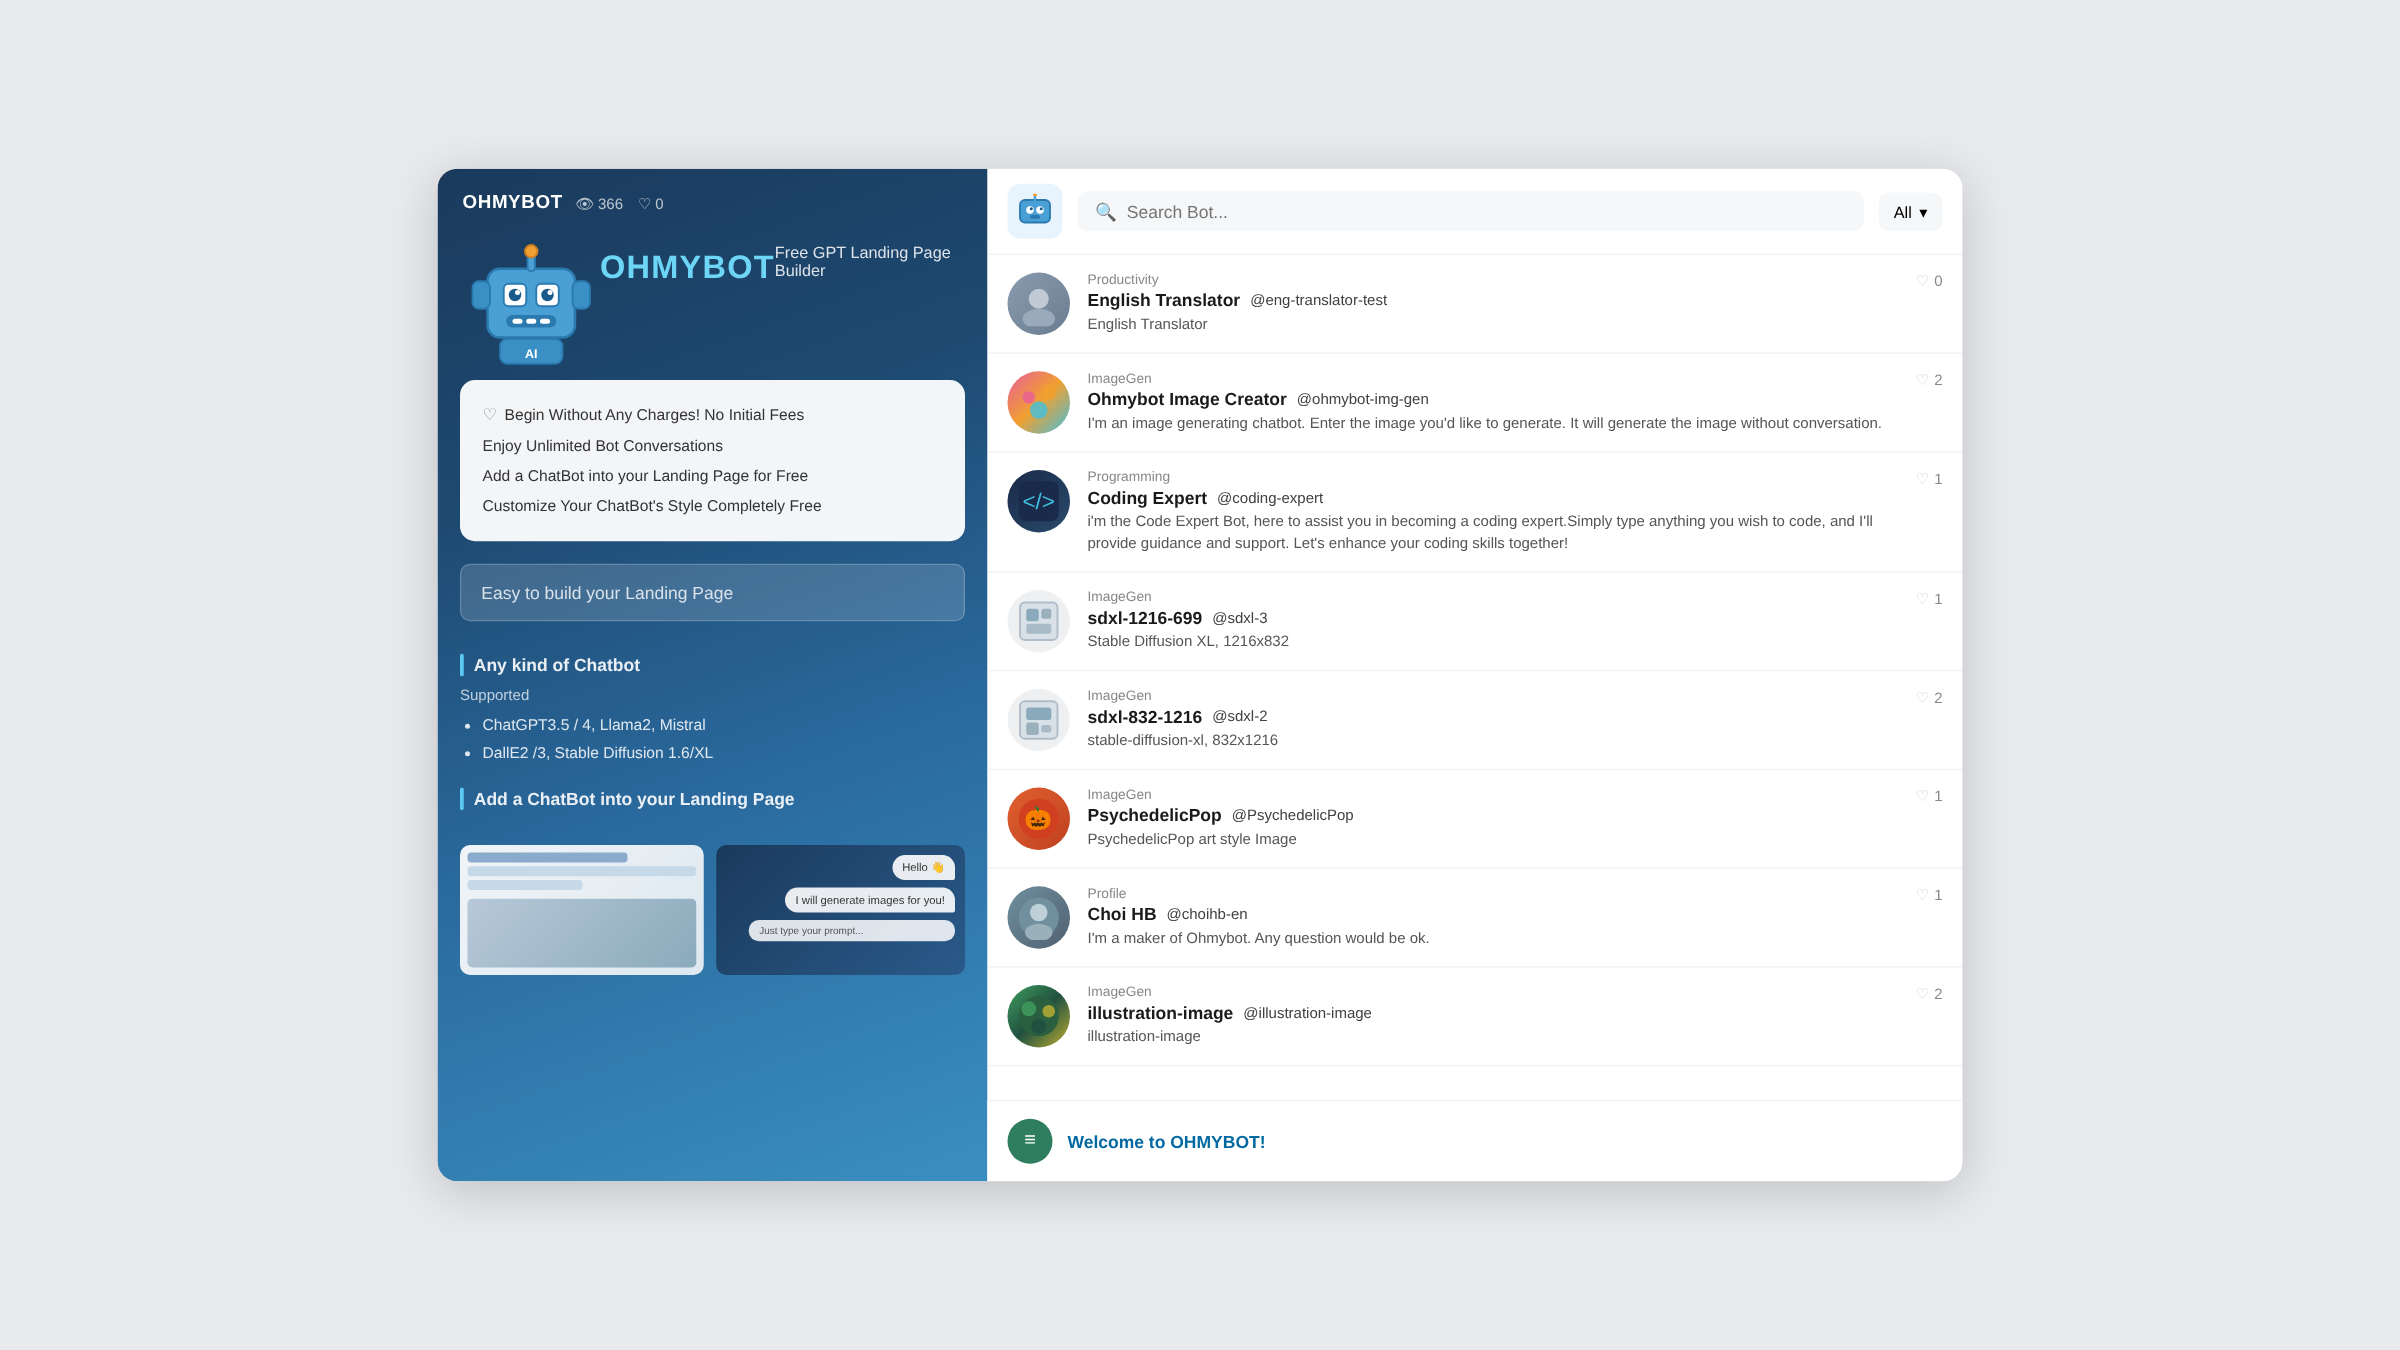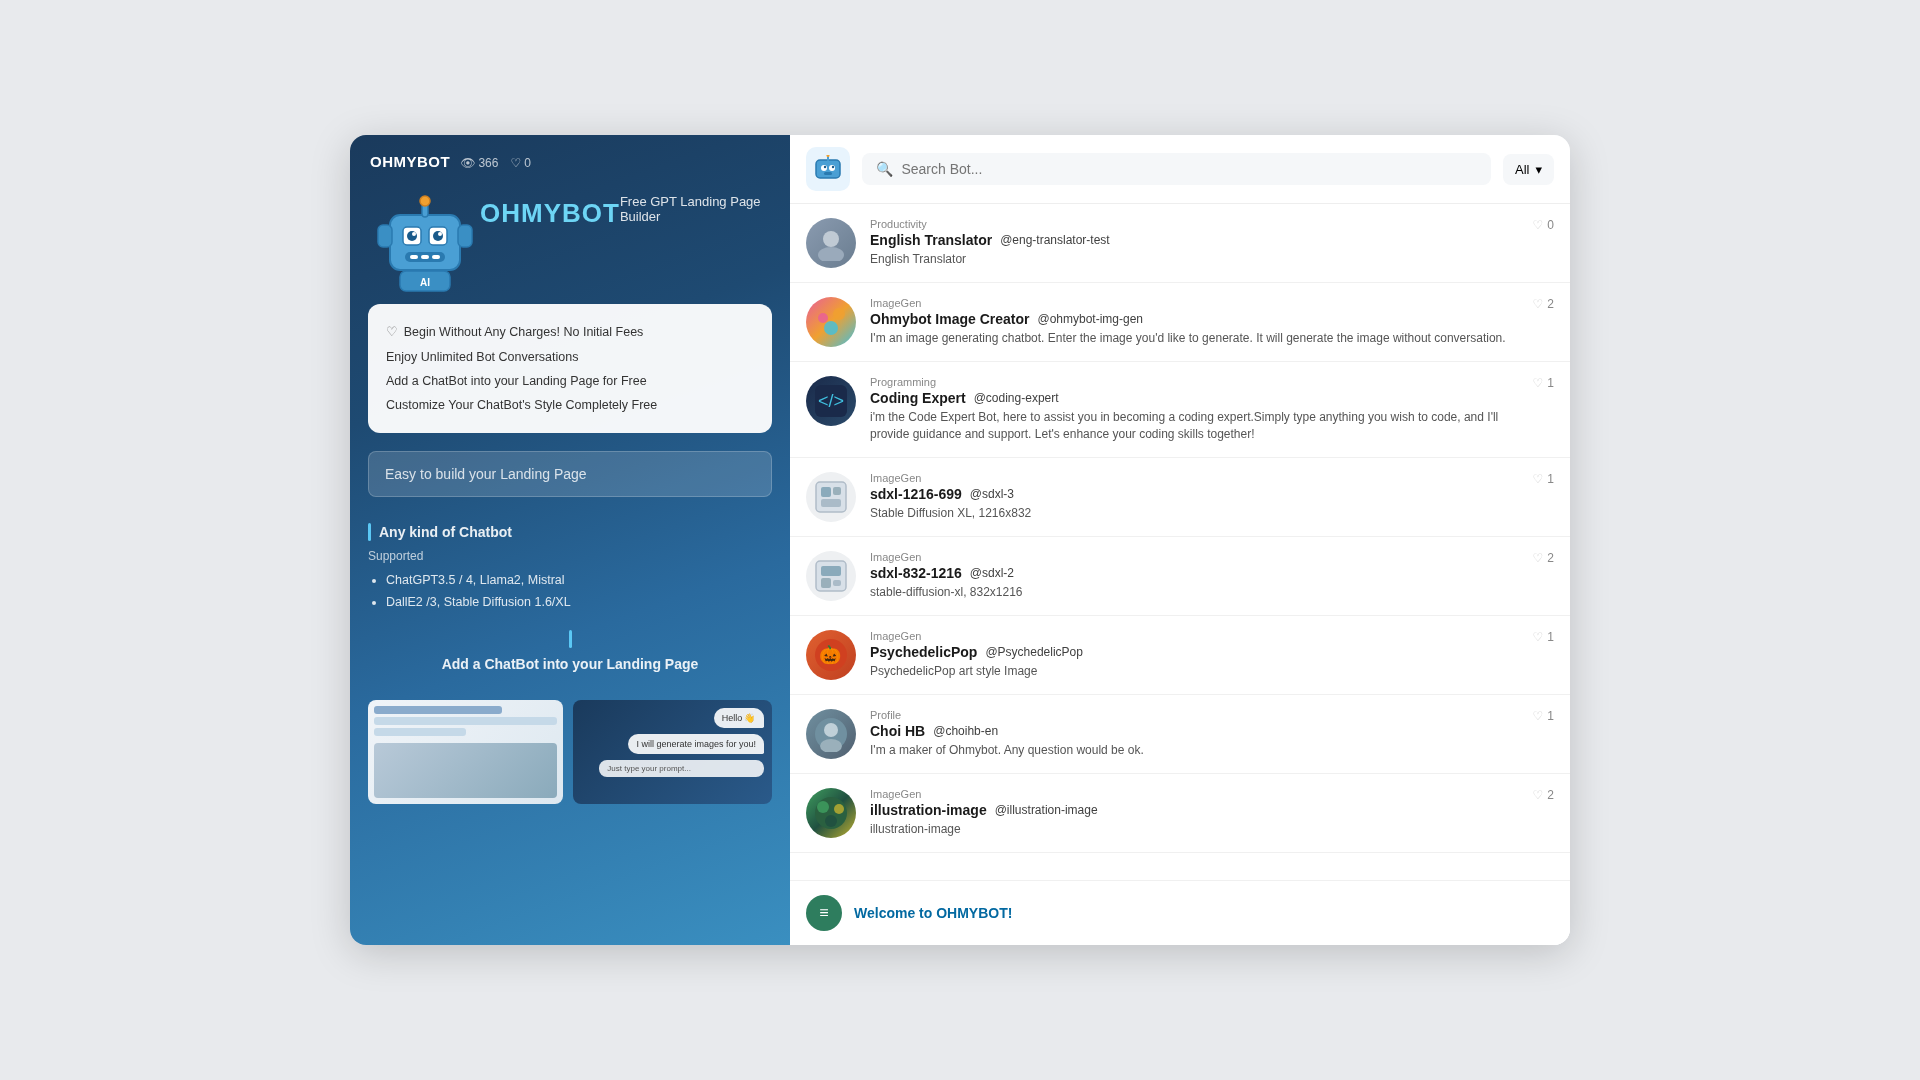--- a/index.html
+++ b/index.html
@@ -150,21 +150,20 @@
       padding-left: 18px;
     }
     .chatbot-list li {
       color: rgba(255,255,255,0.85);
       font-size: 12.5px;
       line-height: 1.8;
     }
 
     .add-chatbot-section {
       padding: 0 18px 18px;
-      flex-direction: column;
     }
 
     .screenshots-row {
       display: flex;
       gap: 10px;
       margin-top: 10px;
     }
     .screenshot-thumb {
       flex: 1;
       height: 104px;

